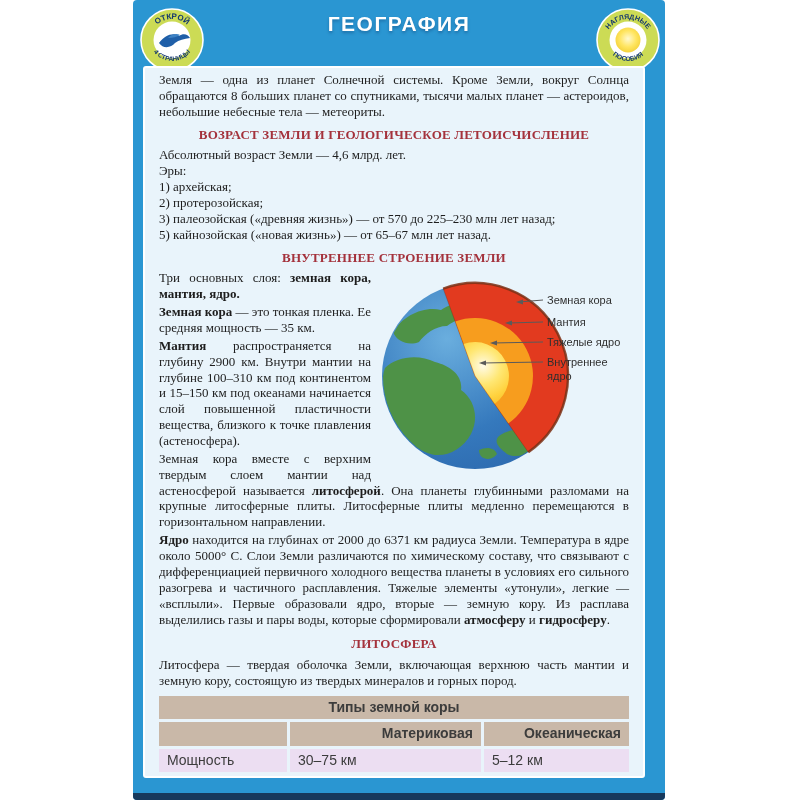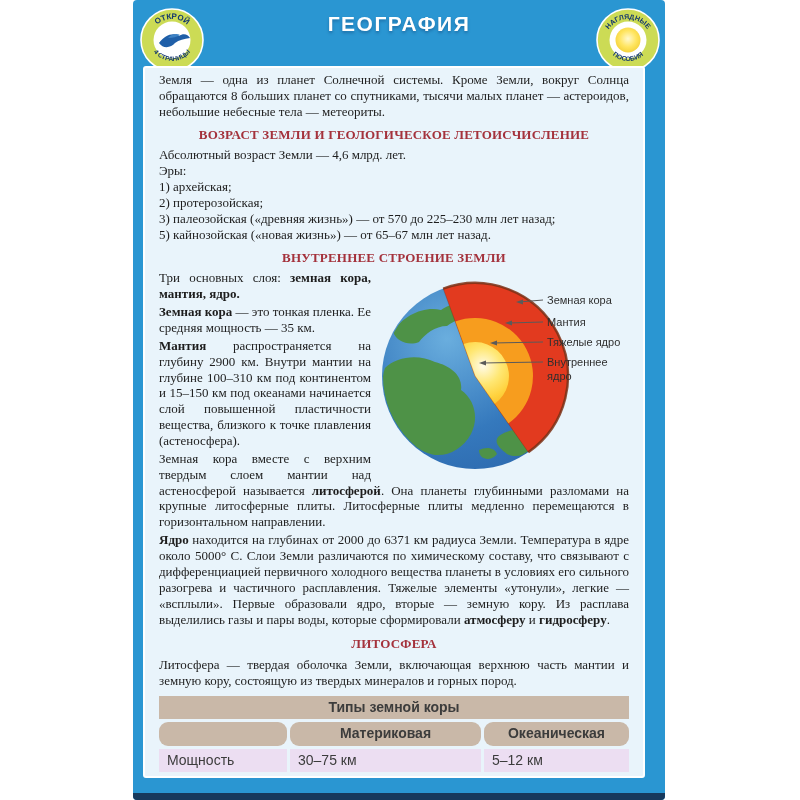--- a/index.html
+++ b/index.html
@@ -46,21 +46,21 @@
   }
   .dl-0{top:22px;} .dl-1{top:44px;} .dl-2{top:64px;} .dl-3{top:84px;width:78px;}
   table.crust{
     width:calc(100% + 6px);margin:4px -3px 0 -3px;
     border-collapse:separate;border-spacing:3px;
     font-family:"Liberation Sans","DejaVu Sans",sans-serif;
     font-size:14px;line-height:1.25;color:#3c3c3c;
   }
   table.crust td{padding:3px 8px;vertical-align:top;}
   td.cap{background:#c9b8a8;text-align:center;font-weight:bold;padding:4px 8px;}
-  tr.hdr td{background:#c9b8a8;text-align:center;font-weight:bold;border-radius:9px;}
+  tr.hdr td{background:#c9b8a8;text-align:right;font-weight:bold;}
   tr.r0 td{background:#ecdef2;margin-top:40px;}
   td.lbl{width:112px;}
   td.c1{width:175px;}
   b{font-weight:bold;}
   .clearfix{clear:both;}
 </style>
 </head>
 <body>
 
 <div class="poster">

